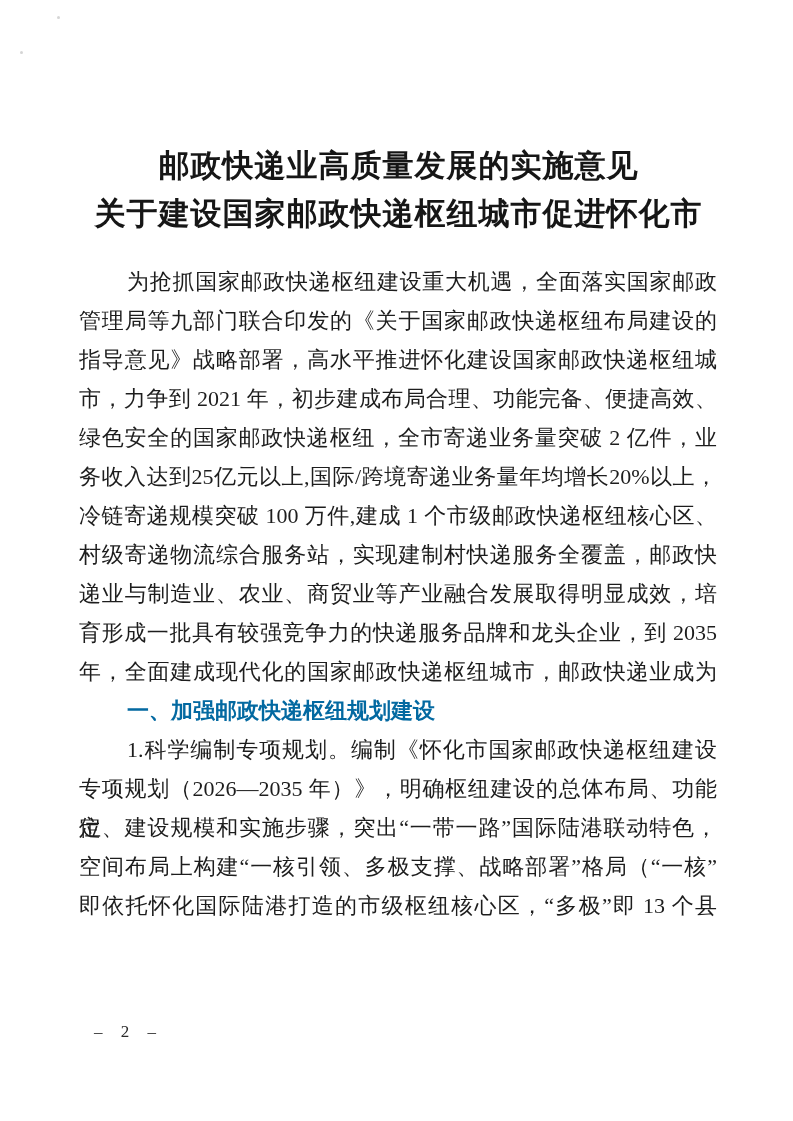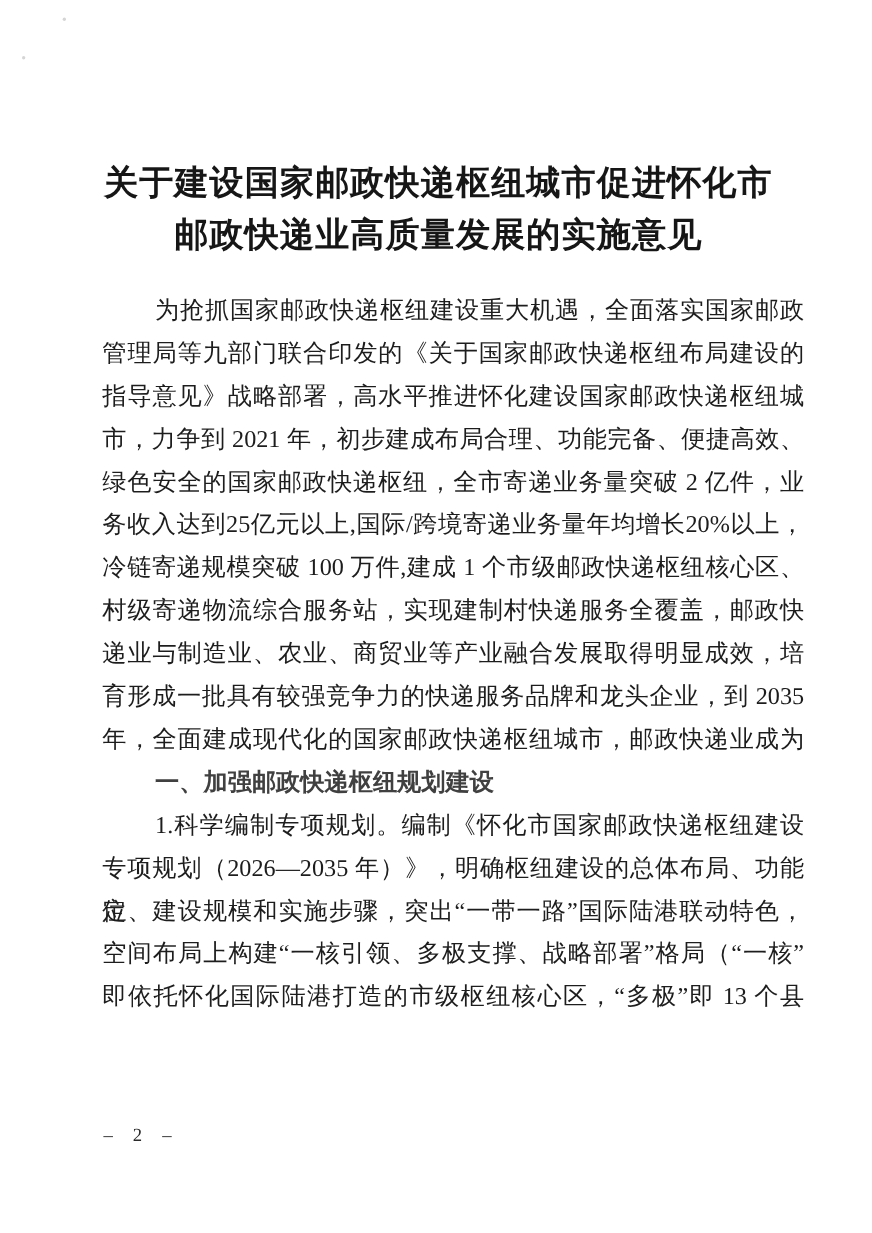--- a/index.html
+++ b/index.html
@@ -36,63 +36,62 @@
     font-weight: bold;
     line-height: 48px;
     color: #161616;
     letter-spacing: 1px;
   }
   .doc-body {
     position: absolute;
     left: 79px;
     top: 262px;
     width: 638px;
-    margin-left: 14px;
   }
   .line {
     font-size: 22px;
     line-height: 39px;
     height: 39px;
     white-space: nowrap;
     text-align: justify;
     text-align-last: justify;
     color: #1d1d1d;
     white-space: normal;
   }
   .line.indent {
     padding-left: 48px;
   }
   .line.heading {
     font-family: "Liberation Sans", sans-serif;
     font-weight: bold;
     text-align: center;
     text-align-last: left;
-    color: #404040;
+    color: #0369a1;
   }
   .page-number {
     position: absolute;
     left: 94px;
     top: 1022px;
     font-size: 17px;
     letter-spacing: 7px;
     color: #2a2a2a;
     font-family: "Liberation Serif", serif;
   }
 </style>
 </head>
 <body>
 
 <div class="page">
 
   <div class="scan-speck speck-1"></div>
   <div class="scan-speck speck-2"></div>
 
   <div class="doc-title">
+    <div>邮政快递业高质量发展的实施意见</div>
     <div>关于建设国家邮政快递枢纽城市促进怀化市</div>
-    <div>邮政快递业高质量发展的实施意见</div>
   </div>
 
   <div class="doc-body">
       <div class="line indent">为抢抓国家邮政快递枢纽建设重大机遇，全面落实国家邮政</div>
       <div class="line">管理局等九部门联合印发的《关于国家邮政快递枢纽布局建设的</div>
       <div class="line">指导意见》战略部署，高水平推进怀化建设国家邮政快递枢纽城</div>
       <div class="line">市，力争到 2021 年，初步建成布局合理、功能完备、便捷高效、</div>
       <div class="line">绿色安全的国家邮政快递枢纽，全市寄递业务量突破 2 亿件，业</div>
       <div class="line">务收入达到25亿元以上,国际/跨境寄递业务量年均增长20%以上，</div>
       <div class="line">冷链寄递规模突破 100 万件,建成 1 个市级邮政快递枢纽核心区、</div>

